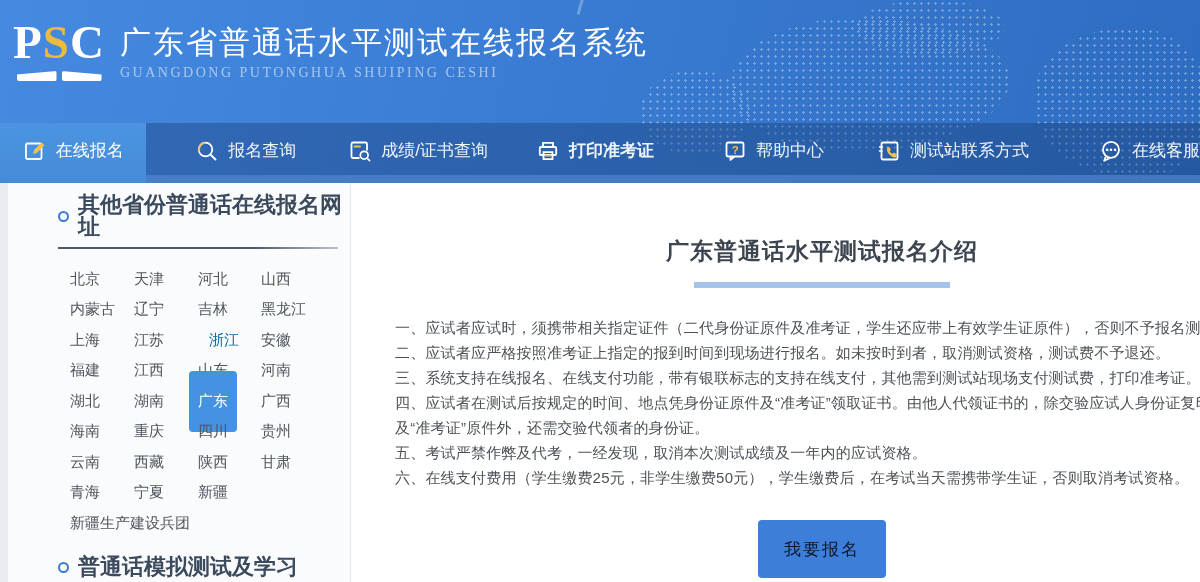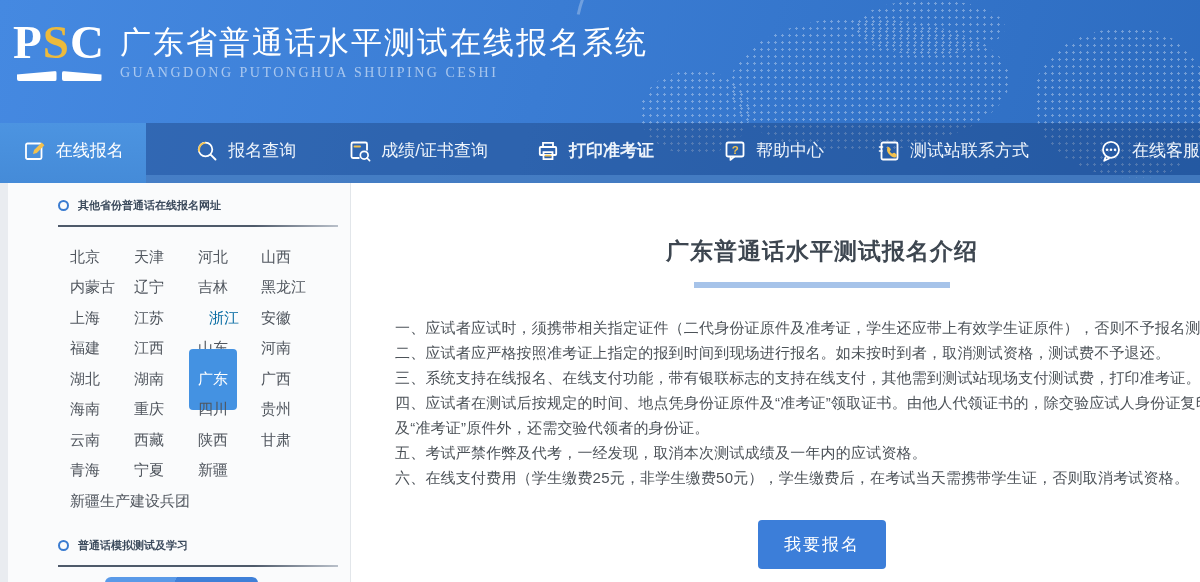--- a/index.html
+++ b/index.html
@@ -73,21 +73,21 @@
   .nav-icon svg { width:24px; height:24px; }
 
   
   .sidebar {
     position:absolute; left:8px; top:183px; width:343px; height:399px;
     background:#fafbfc; border-right:1px solid #e2e6ea;
   }
   .side-heading {
     display:flex; align-items:center; gap:9px;
     margin:11px 0 0 50px;
-    font-size:11px; font-weight:600; color:#3b4a5c; line-height:22px;
+    font-size:22px; font-weight:600; color:#3b4a5c; line-height:22px;
   }
   .ring { width:11px; height:11px; border:2px solid #3a7bd0; border-radius:50%; flex:none; }
   .side-rule {
     height:2px; margin:9px 12px 0 50px;
     background:linear-gradient(to right,#4e5a6a 70%,#b9c0ca);
   }
   .prov-grid {
     margin:15px 0 0 62px;
     display:grid; grid-template-columns:64px 64px 63px 80px; grid-auto-rows:30.5px;
     align-items:center;
@@ -115,22 +115,22 @@
     margin-top:53px; text-align:center;
     font-size:23px; font-weight:600; color:#3d4650; letter-spacing:1px;
   }
   .title-bar { width:256px; height:6px; background:#a6c3e9; margin:15px auto 0; }
   .lines { margin-top:27px; }
   .lines p {
     height:25px; line-height:25px; white-space:nowrap; overflow:visible;
     font-size:15px; letter-spacing:0.2px; color:#4c5258;
   }
   .register-btn {
-    display:block; margin:30px auto 0; width:128px; height:49px;
-    background:#3c7ed9; color:#ffffff; font-size:17px; letter-spacing:2px;
+    display:block; margin:30px auto 0; width:128px; height:58px;
+    background:#3c7ed9; color:#0f172a; font-size:17px; letter-spacing:2px;
     border:none; border-radius:4px; cursor:pointer;
     font-family:"Liberation Sans","DejaVu Sans",sans-serif;
   }
 </style>
 </head>
 <body>
 
 <div class="top-area">
   <div class="map-dots dots-a"></div>
   <div class="map-dots dots-b"></div>

